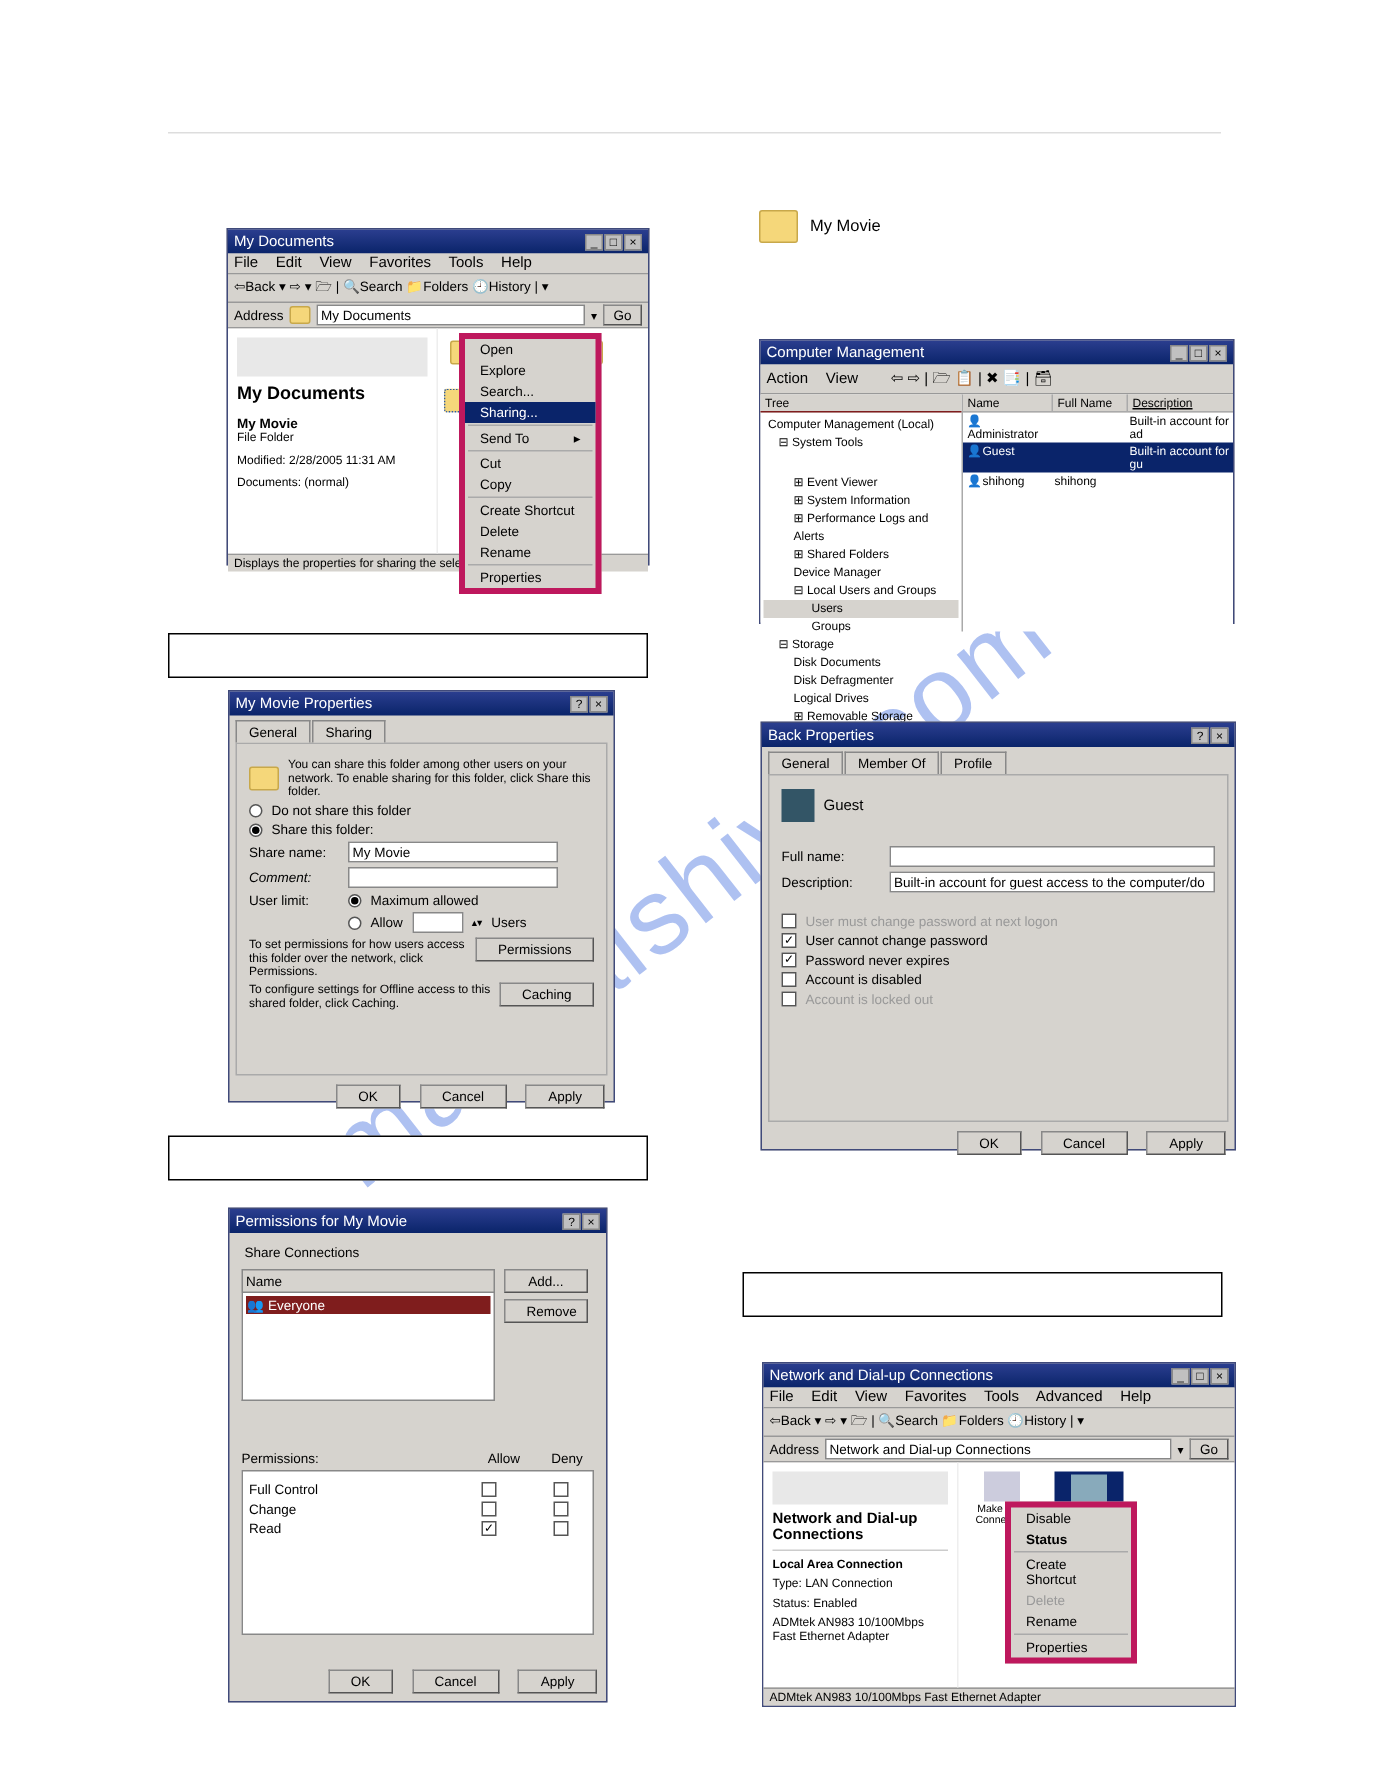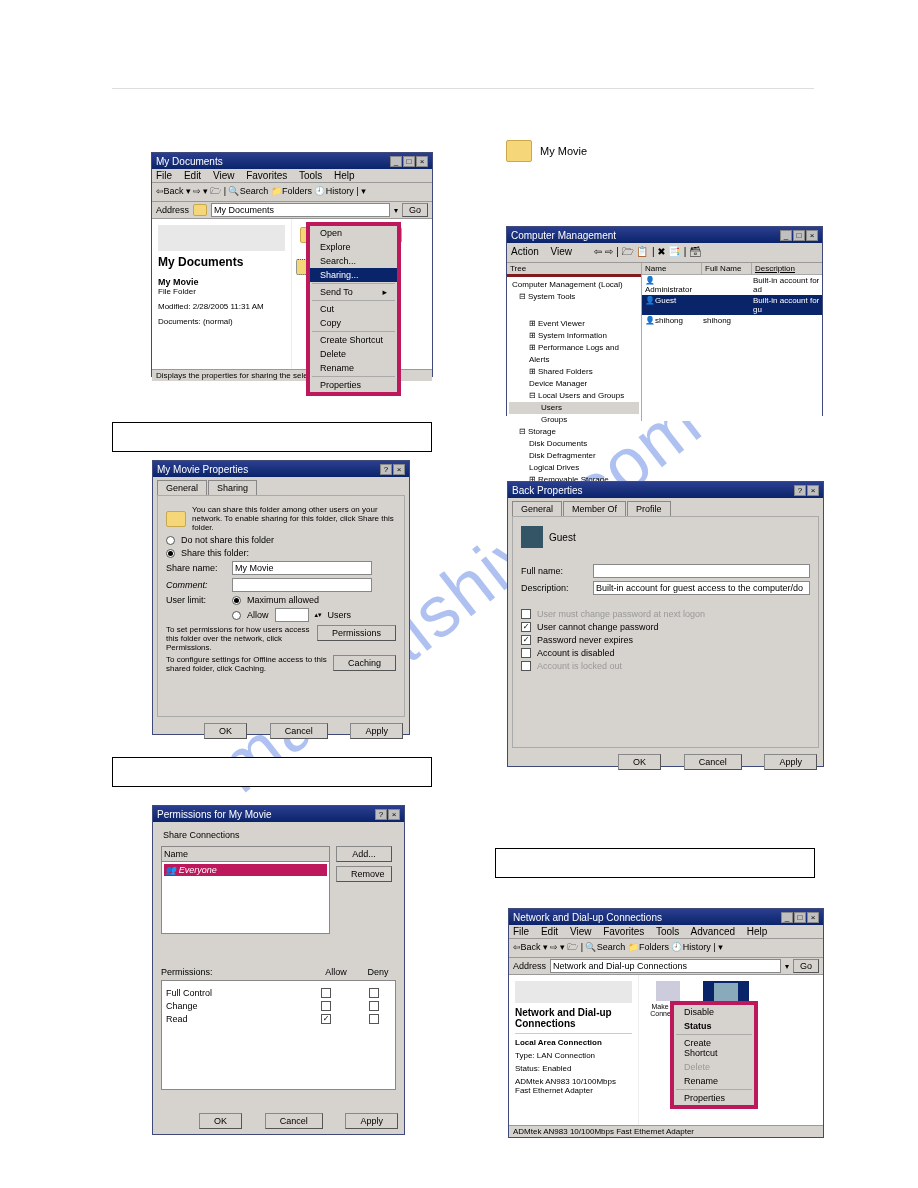--- a/index.html
+++ b/index.html
@@ -31,21 +31,21 @@
   .contextmenu { position:absolute; background:#d6d3ce; border:4px solid #be185d; font-size:9px; }
   .contextmenu .mi{ padding:2px 10px; }
   .contextmenu .mi.hl{ background:#0a246a; color:#fff; }
   .contextmenu hr{ border:none; border-top:1px solid #aaa; margin:1px 2px;}
   .dlg-body { padding:6px 8px; font-size:9px;}
   .tabrow { display:flex; gap:1px; padding:3px 4px 0 4px; font-size:9px;}
   .tab { background:#d6d3ce; border:1px solid #888; border-bottom:none; padding:2px 8px;}
   .tab.active { background:#d6d3ce; z-index:2; position:relative; }
   .btn { display:inline-block; background:#d6d3ce; border:1px solid #888; border-right-color:#555; border-bottom-color:#555; padding:2px 14px; font-size:9px;}
   .btnrow { text-align:right; padding:6px;}
-  .btnrow .btn{ margin-left:20px;}
+  .btnrow .btn{ margin-left:10px;}
   input[type=text]{ border:1px solid #888; height:14px; font-size:9px; padding:1px 2px;}
   .cb { width:10px;height:10px;border:1px solid #555;display:inline-block;vertical-align:middle;background:#fff;text-align:center;line-height:8px;font-size:8px;}
   .radio{width:9px;height:9px;border:1px solid #555;border-radius:50%;display:inline-block;vertical-align:middle;background:#fff;}
   .radio.on::after{content:"";display:block;width:5px;height:5px;background:#000;border-radius:50%;margin:1px auto;}
   .foldericon{width:20px;height:16px;background:#f5d77a;border:1px solid #c8a84a;border-radius:2px;display:inline-block;vertical-align:middle;}
   .treeview{font-size:8px;line-height:12px;padding:2px;}
   .treeview .ti{padding-left:3px;}
   .boxframe{ position:absolute; border:1px solid #000; background:#fff; }
   .row{display:flex;align-items:center;gap:6px;margin:3px 0;}
 </style>
@@ -185,21 +185,21 @@
   <div class="titlebar">
       <span>Permissions for My Movie</span>
     <span class="controls"><span>?</span><span>×</span></span>
     </div>
   <div class="dlg-body" style="height:285px;">
     <div style="font-size:9px;padding:2px 0 6px 2px;">Share Connections</div>
     <div style="display:flex;gap:6px;">
       <div style="flex:1;">
         <div style="background:#d6d3ce;border:1px solid #888;padding:2px;font-size:9px;">Name</div>
         <div style="background:#fff;border:1px solid #888;border-top:none;height:72px;padding:2px;">
-          <div style="background:#be185d;color:#fff;padding:1px;font-style:italic;">👥 <span>Everyone</span></div>
+          <div style="background:#7f1d1d;color:#fff;padding:1px;">👥 <span>Everyone</span></div>
         </div>
       </div>
       <div style="width:60px;">
         <div class="btn" style="width:56px;text-align:center;margin-bottom:4px;">Add...</div>
         <div class="btn" style="width:56px;text-align:center;">Remove</div>
       </div>
     </div>
     <div style="height:30px;"></div>
     <div class="row" style="font-size:9px;">
         <span style="flex:1;">Permissions:</span>
@@ -247,21 +247,21 @@
       <span>Computer Management</span>
     <span class="controls"><span>_</span><span>□</span><span>×</span></span>
     </div>
   <div class="menubar">
     <span>Action</span>
     <span>View</span>
     <span style="margin-left:10px;">⇦ ⇨ | 🗁 📋 | ✖ 📑 | 🗃</span>
   </div>
   <div style="display:flex;height:158px;">
     <div style="width:135px;background:#fff;border-right:1px solid #aaa;">
-      <div style="background:#d6d3ce;border-bottom:3px solid #7f1d1d;padding:1px 3px;font-size:8px;">Tree</div>
+      <div style="background:#d6d3ce;border-bottom:1px solid #7f1d1d;padding:1px 3px;font-size:8px;">Tree</div>
       <div class="treeview">
         <div class="ti">Computer Management (Local)</div>
         <div class="ti" style="padding-left:10px;">⊟ <span> System Tools</span></div>
         <div class="ti" style="padding-left:20px;margin-top:15px;">⊞ <span>  Event Viewer</span></div>
         <div class="ti" style="padding-left:20px;">⊞ <span>  System Information</span></div>
         <div class="ti" style="padding-left:20px;">⊞ <span>  Performance Logs and Alerts</span></div>
         <div class="ti" style="padding-left:20px;">⊞ <span>  Shared Folders</span></div>
         <div class="ti" style="padding-left:20px;"><span>  Device Manager</span></div>
         <div class="ti" style="padding-left:20px;">⊟ <span>  Local Users and Groups</span></div>
         <div class="ti" style="padding-left:32px;background:#d6d3ce;"><span>   Users</span></div>

